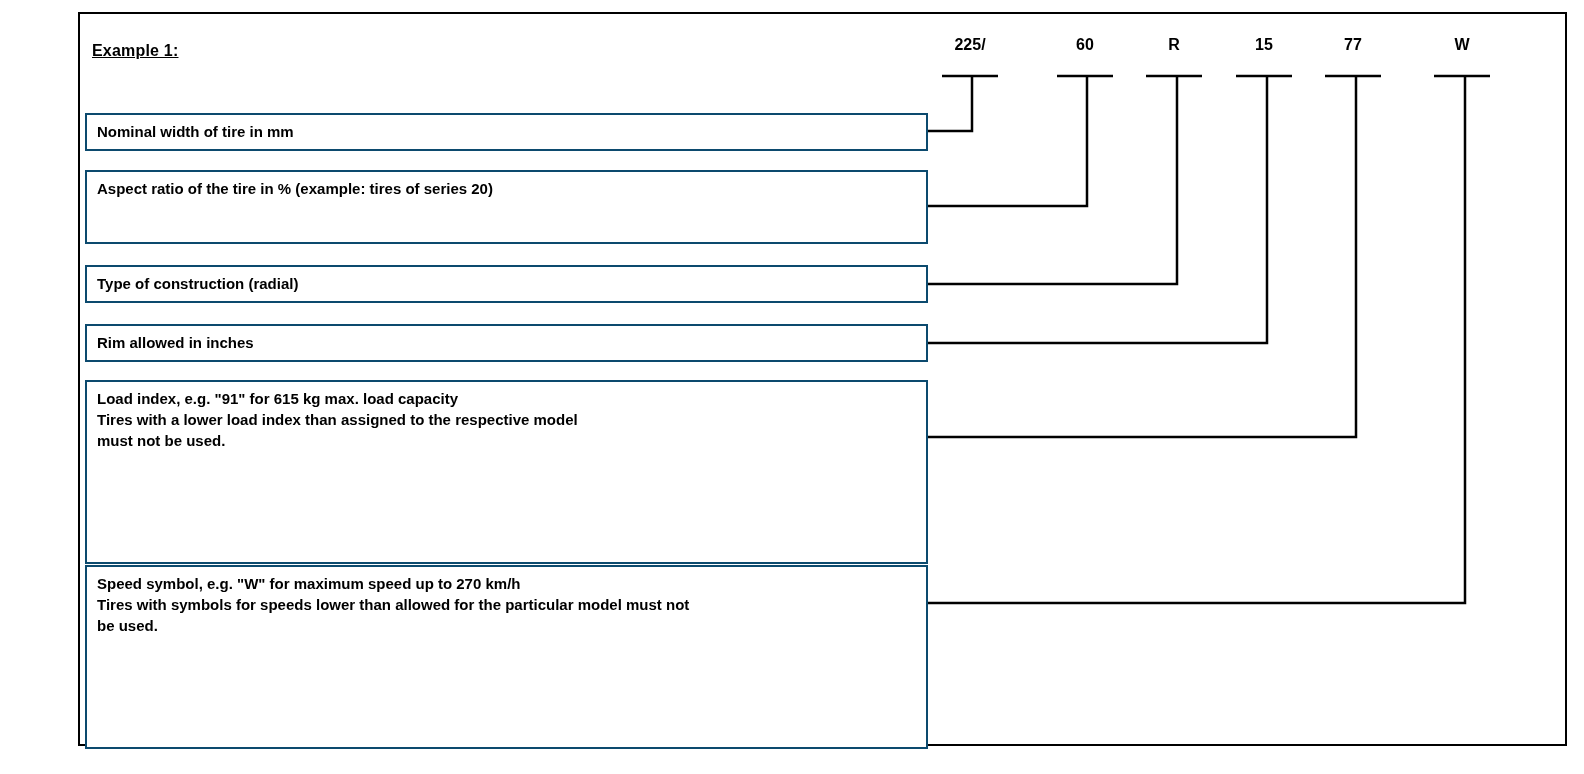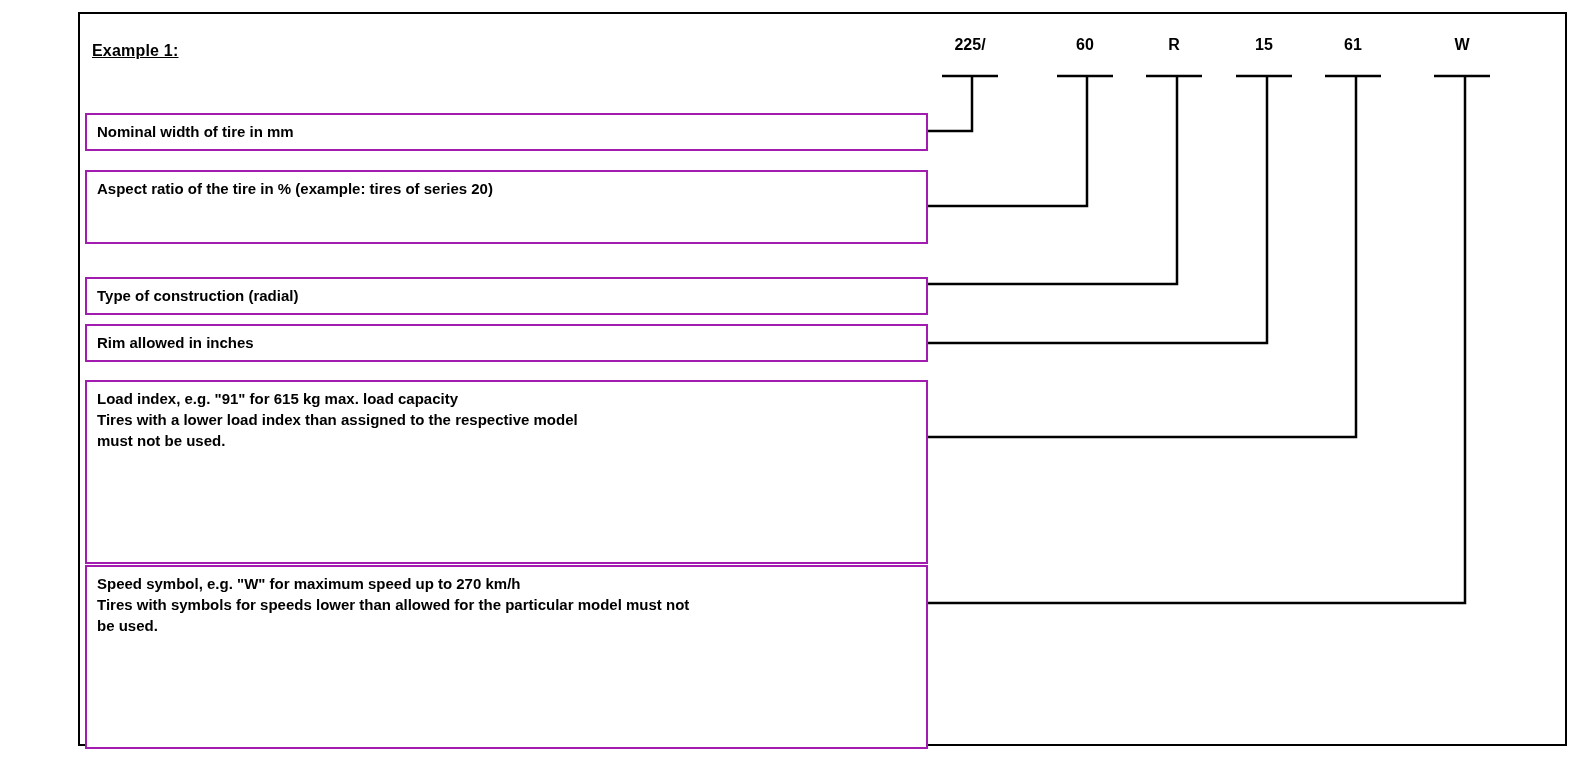--- a/index.html
+++ b/index.html
@@ -39,21 +39,21 @@
     font-weight: bold;
     text-decoration: underline;
     letter-spacing: 0.2px;
     white-space: nowrap;
   }
   
   .desc-box {
     position: absolute;
     left: 45px;
     width: 843px;
-    border: 2px solid #a21caf;
+    border: 2px solid #0c4a6e;
     box-sizing: border-box;
     background: #ffffff;
   }
   .desc-text {
     position: absolute;
     left: 10px;
     top: 6px;
     right: 6px;
     font-size: 15px;
     font-weight: bold;
@@ -87,32 +87,32 @@
 
   <div id="outer-frame"></div>
 
   <div id="example-title">Example 1:</div>
 
   <div id="code-labels">
       <div class="code-label" style="left: 930px;">225/</div>
       <div class="code-label" style="left: 1045px;">60</div>
       <div class="code-label" style="left: 1134px;">R</div>
       <div class="code-label" style="left: 1224px;">15</div>
-      <div class="code-label" style="left: 1313px;">61</div>
+      <div class="code-label" style="left: 1313px;">77</div>
       <div class="code-label" style="left: 1422px;">W</div>
     </div>
 
   <div id="desc-boxes">
       <div class="desc-box" style="top: 113px; height: 38px;">
         <div class="desc-text">Nominal width of tire in mm</div>
       </div>
       <div class="desc-box" style="top: 170px; height: 74px;">
         <div class="desc-text">Aspect ratio of the tire in % (example: tires of series 20)</div>
       </div>
-      <div class="desc-box" style="top: 277px; height: 38px;">
+      <div class="desc-box" style="top: 265px; height: 38px;">
         <div class="desc-text">Type of construction (radial)</div>
       </div>
       <div class="desc-box" style="top: 324px; height: 38px;">
         <div class="desc-text">Rim allowed in inches</div>
       </div>
       <div class="desc-box" style="top: 380px; height: 184px;">
         <div class="desc-text">Load index, e.g. "91" for 615 kg max. load capacity
 Tires with a lower load index than assigned to the respective model
 must not be used.</div>
       </div>

